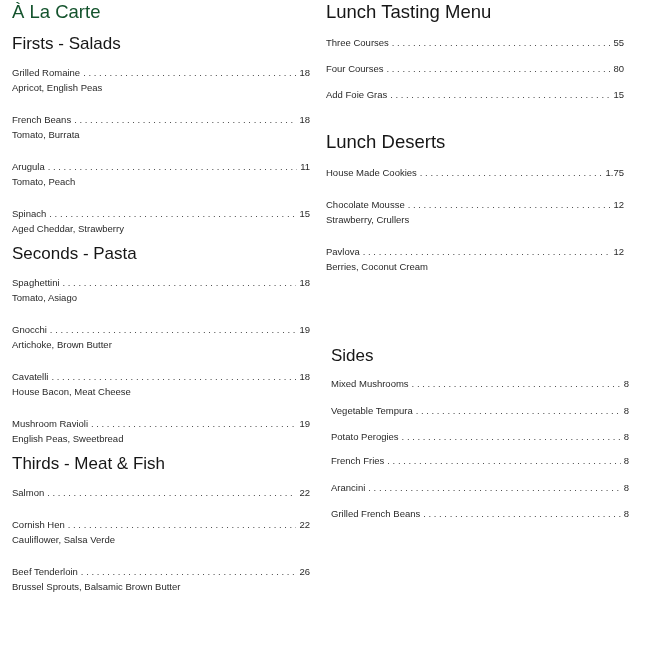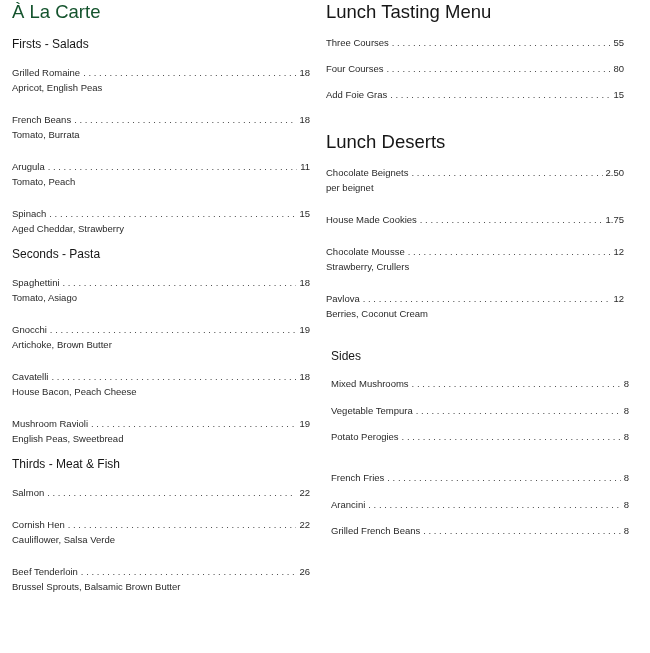--- a/index.html
+++ b/index.html
@@ -10,21 +10,21 @@
     .col { position: absolute; top: 0; }
     .col-left { left: 12px; width: 298px; }
     .col-right { left: 326px; width: 298px; }
     .sides-block { position: absolute; left: 331px; width: 298px; top: 347px; }
 
     h1.title {
       font-weight: 400; font-size: 18.5px; margin: 0; line-height: 22px;
       color: #14532d;
     }
     h2.section {
-      font-weight: 400; font-size: 12px; margin: 0; line-height: 18px;
+      font-weight: 400; font-size: 17px; margin: 0; line-height: 18px;
       color: #161616;
     }
     h2.section.big { font-size: 18.5px; line-height: 22px; }
 
     .item { font-size: 9.5px; line-height: 12px; color: #2a2a2a; }
     .item-line { display: flex; align-items: baseline; white-space: nowrap; }
     .item-name { flex: 0 0 auto; }
     .leader {
       flex: 1 1 auto; overflow: hidden; margin: 0 3px; letter-spacing: 2.2px;
       color: #3a3a3a;
@@ -106,21 +106,21 @@
           <span class="price">19</span>
         </div>
       <div class="item-desc">Artichoke, Brown Butter</div>
     </div>
     <div class="item" style="margin-bottom:20px">
       <div class="item-line">
           <span class="item-name">Cavatelli</span>
           <span class="leader"></span>
           <span class="price">18</span>
         </div>
-      <div class="item-desc">House Bacon, Peach Cheese</div>
+      <div class="item-desc">House Bacon, Meat Cheese</div>
     </div>
     <div class="item">
       <div class="item-line">
           <span class="item-name">Mushroom Ravioli</span>
           <span class="leader"></span>
           <span class="price">19</span>
         </div>
       <div class="item-desc">English Peas, Sweetbread</div>
     </div>
   </div>
@@ -179,28 +179,20 @@
           <span class="price">15</span>
         </div>
     </div>
   </div>
 
   <div class="r-sec2" style="width:298px">
     <h2 class="section big">Lunch Deserts</h2>
     <div style="height:14px"></div>
     <div class="item" style="margin-bottom:20px">
       <div class="item-line">
-          <span class="item-name">Chocolate Beignets</span>
-          <span class="leader"></span>
-          <span class="price">2.50</span>
-        </div>
-      <div class="item-desc">per beignet</div>
-    </div>
-    <div class="item" style="margin-bottom:20px">
-      <div class="item-line">
           <span class="item-name">House Made Cookies</span>
           <span class="leader"></span>
           <span class="price">1.75</span>
         </div>
     </div>
     <div class="item" style="margin-bottom:20px">
       <div class="item-line">
           <span class="item-name">Chocolate Mousse</span>
           <span class="leader"></span>
           <span class="price">12</span>
@@ -228,21 +220,21 @@
         <span class="price">8</span>
       </div>
   </div>
   <div class="item" style="margin-bottom:14.5px">
     <div class="item-line">
         <span class="item-name">Vegetable Tempura</span>
         <span class="leader"></span>
         <span class="price">8</span>
       </div>
   </div>
-  <div class="item" style="margin-bottom:29px">
+  <div class="item" style="margin-bottom:12px">
     <div class="item-line">
         <span class="item-name">Potato Perogies</span>
         <span class="leader"></span>
         <span class="price">8</span>
       </div>
   </div>
   <div class="item" style="margin-bottom:14.5px">
     <div class="item-line">
         <span class="item-name">French Fries</span>
         <span class="leader"></span>

